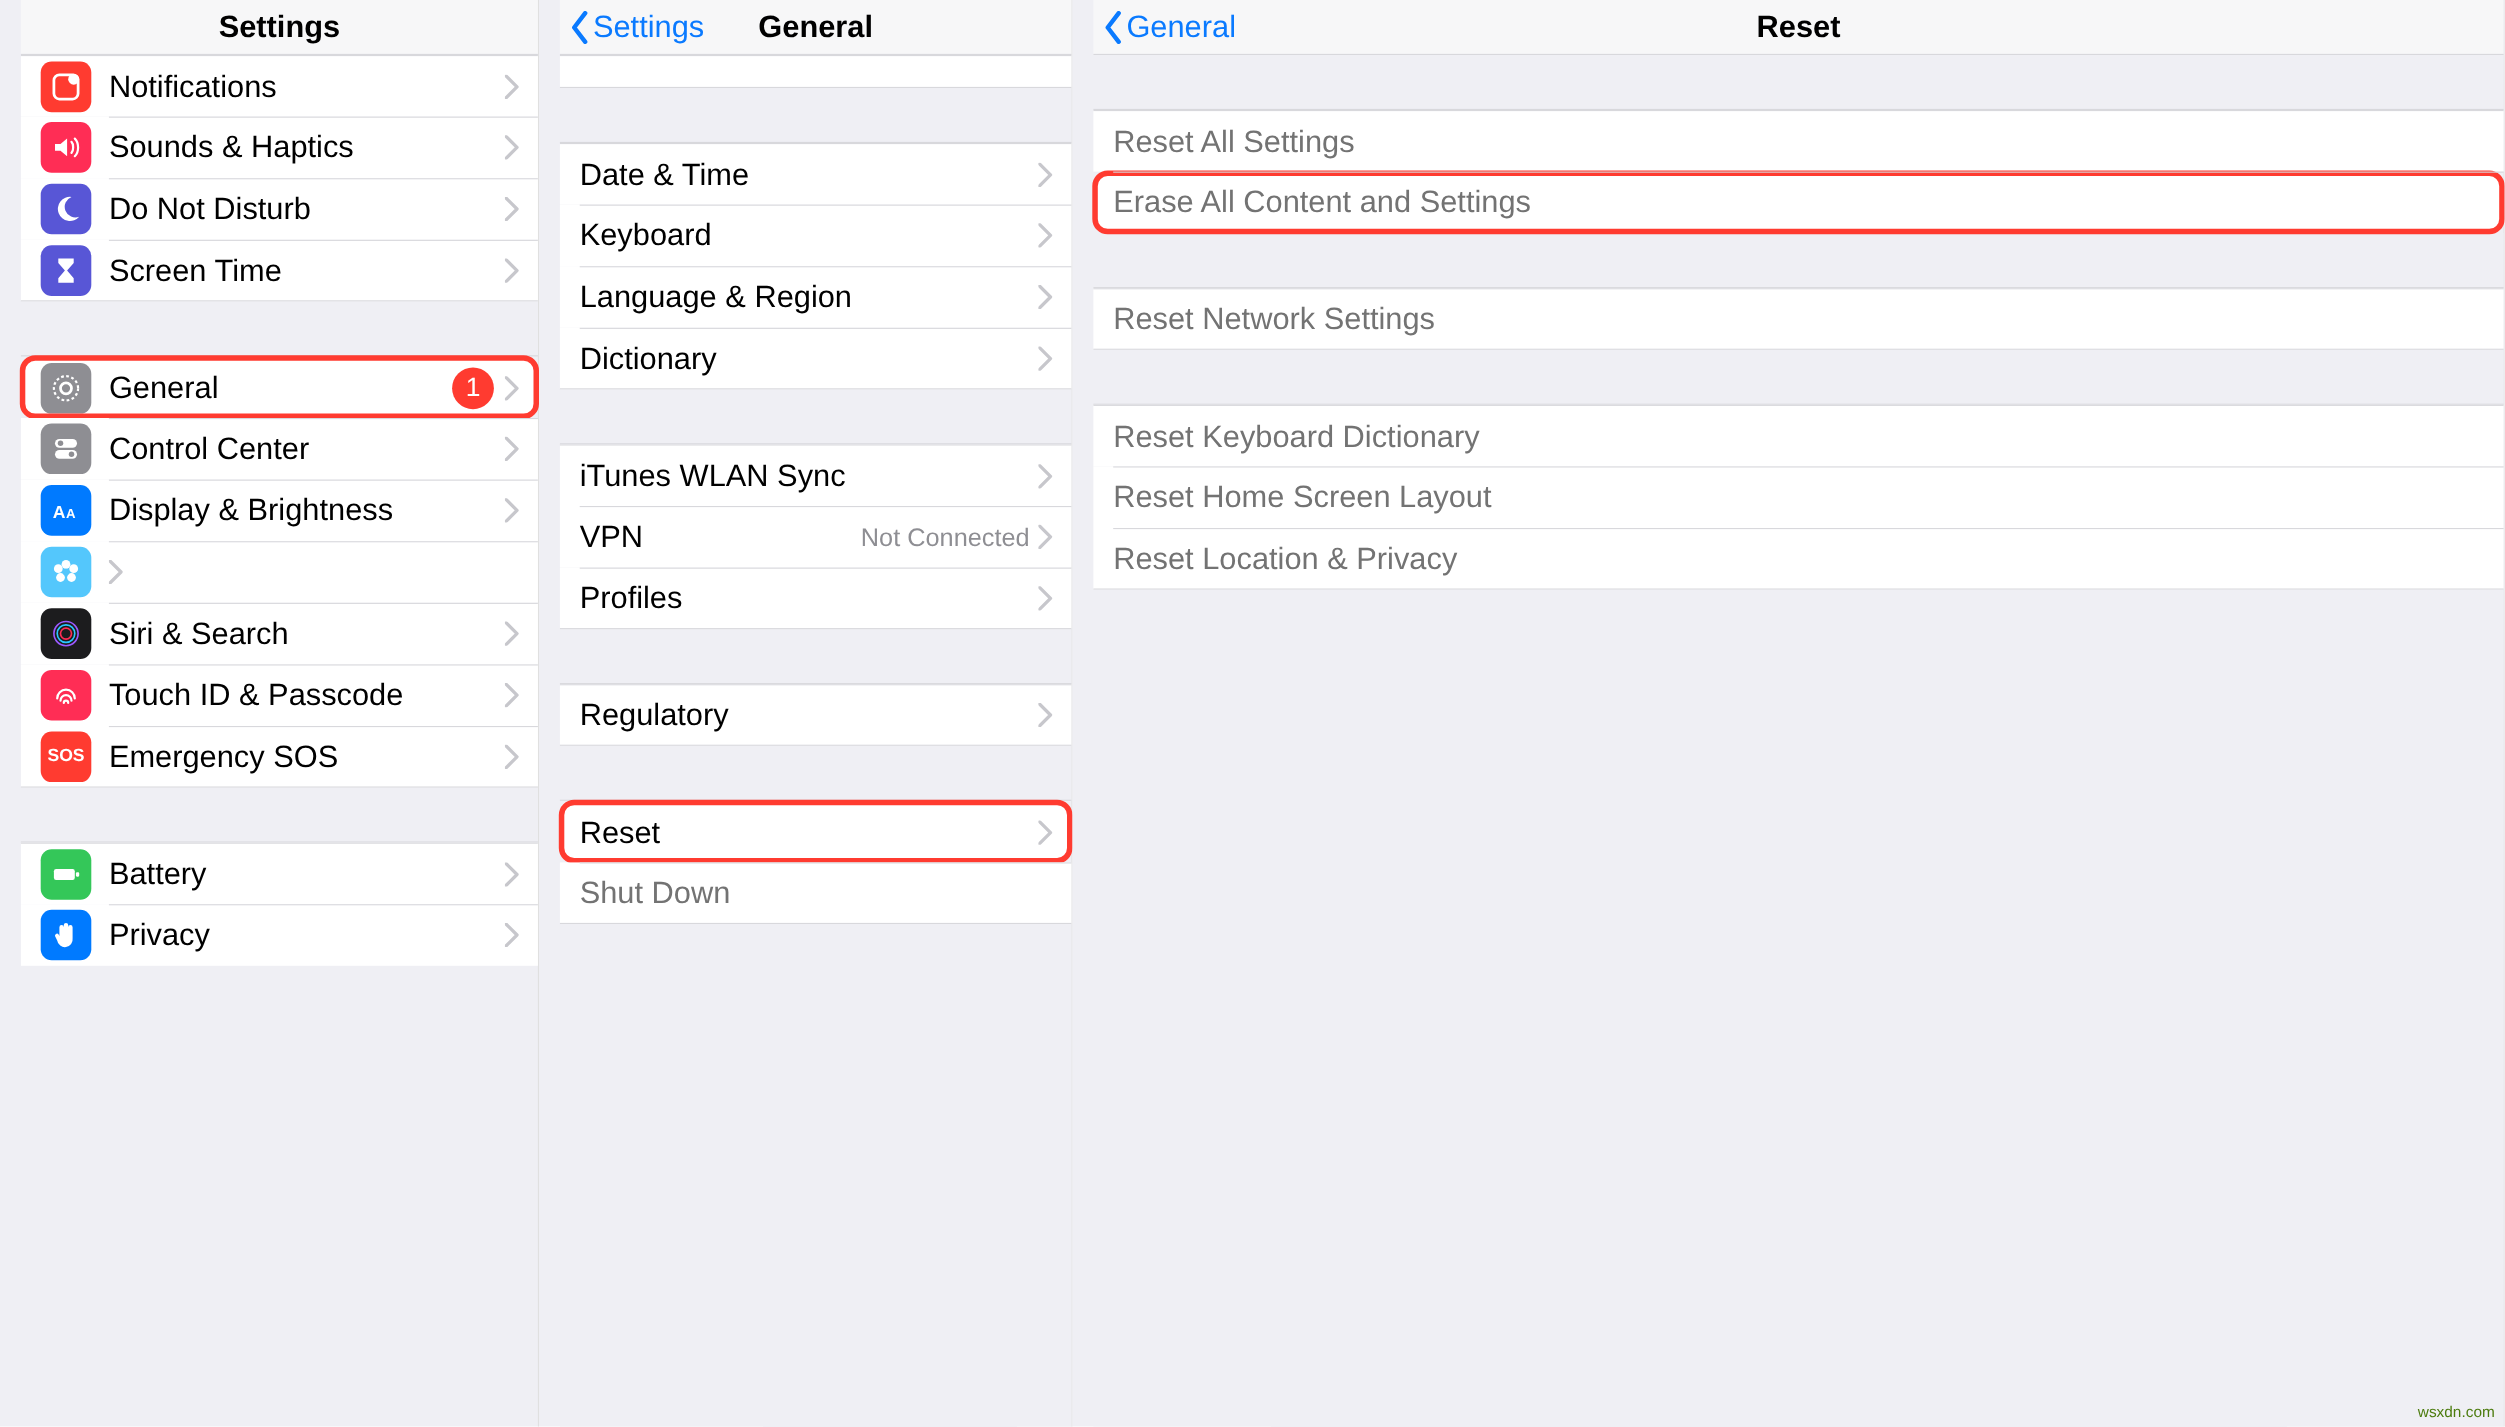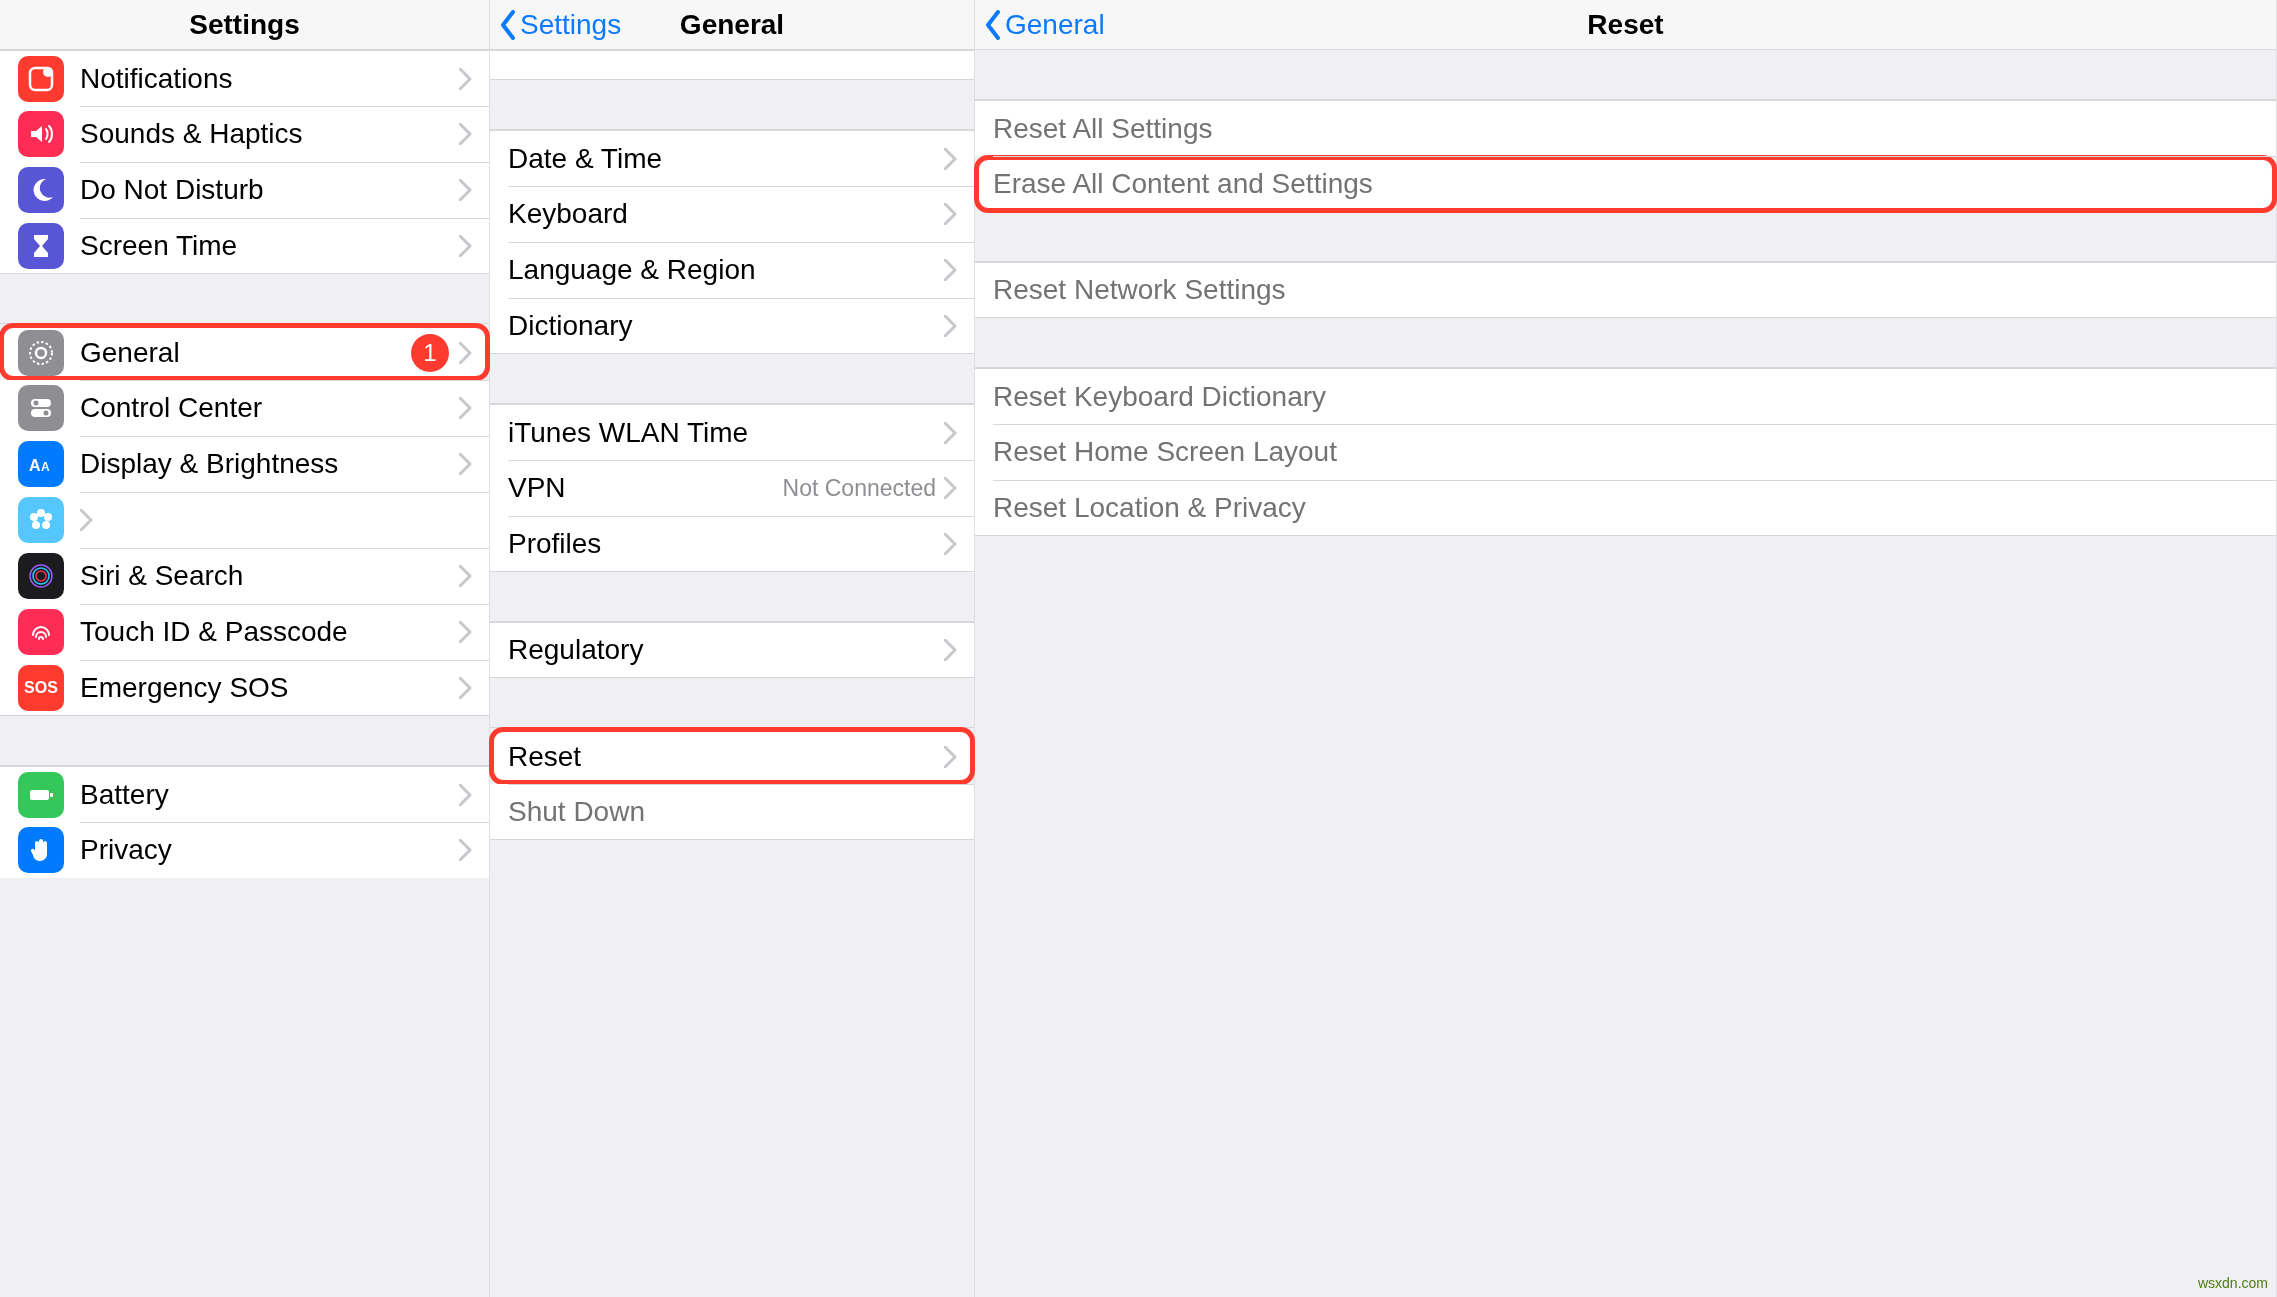--- a/index.html
+++ b/index.html
@@ -11,20 +11,21 @@
     display: flex;
     font-size: 28px;
     color: #000;
   }
   .panel {
     background: #efeff4;
     display: flex;
     flex-direction: column;
     border-right: 1px solid #e0e0e0;
     position: relative;
+    padding-left: 19px;
   }
   .panel-1 { width: 490px; }
   .panel-2 { width: 485px; }
   .panel-3 { flex: 1; }
 
   
   .header {
     height: 50px;
     background: #f7f7f8;
     border-bottom: 1px solid #d8d8dc;
@@ -388,21 +389,21 @@
     <span class="chev">
         <svg viewBox="0 0 14 22">
           <use href="#chev"></use>
         </svg>
       </span>
   </div>
 
   <div class="group-gap"></div>
 
   <div class="row group-start">
-    <span class="label">iTunes WLAN Time</span>
+    <span class="label">iTunes WLAN Sync</span>
     <span class="chev">
         <svg viewBox="0 0 14 22">
           <use href="#chev"></use>
         </svg>
       </span>
   </div>
   <div class="row">
     <span class="label">VPN</span>
     <span class="detail">Not Connected</span>
     <span class="chev">

